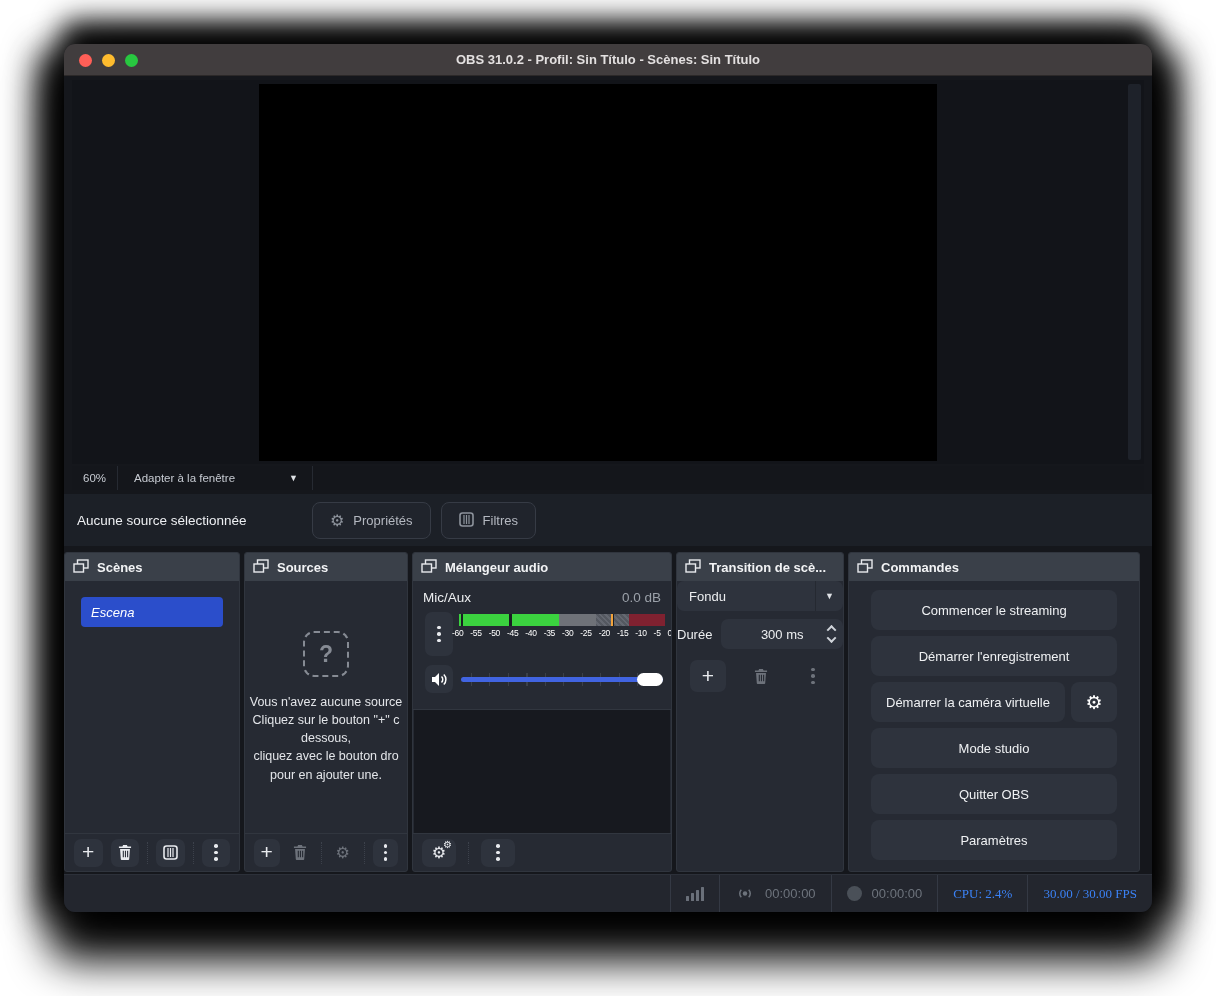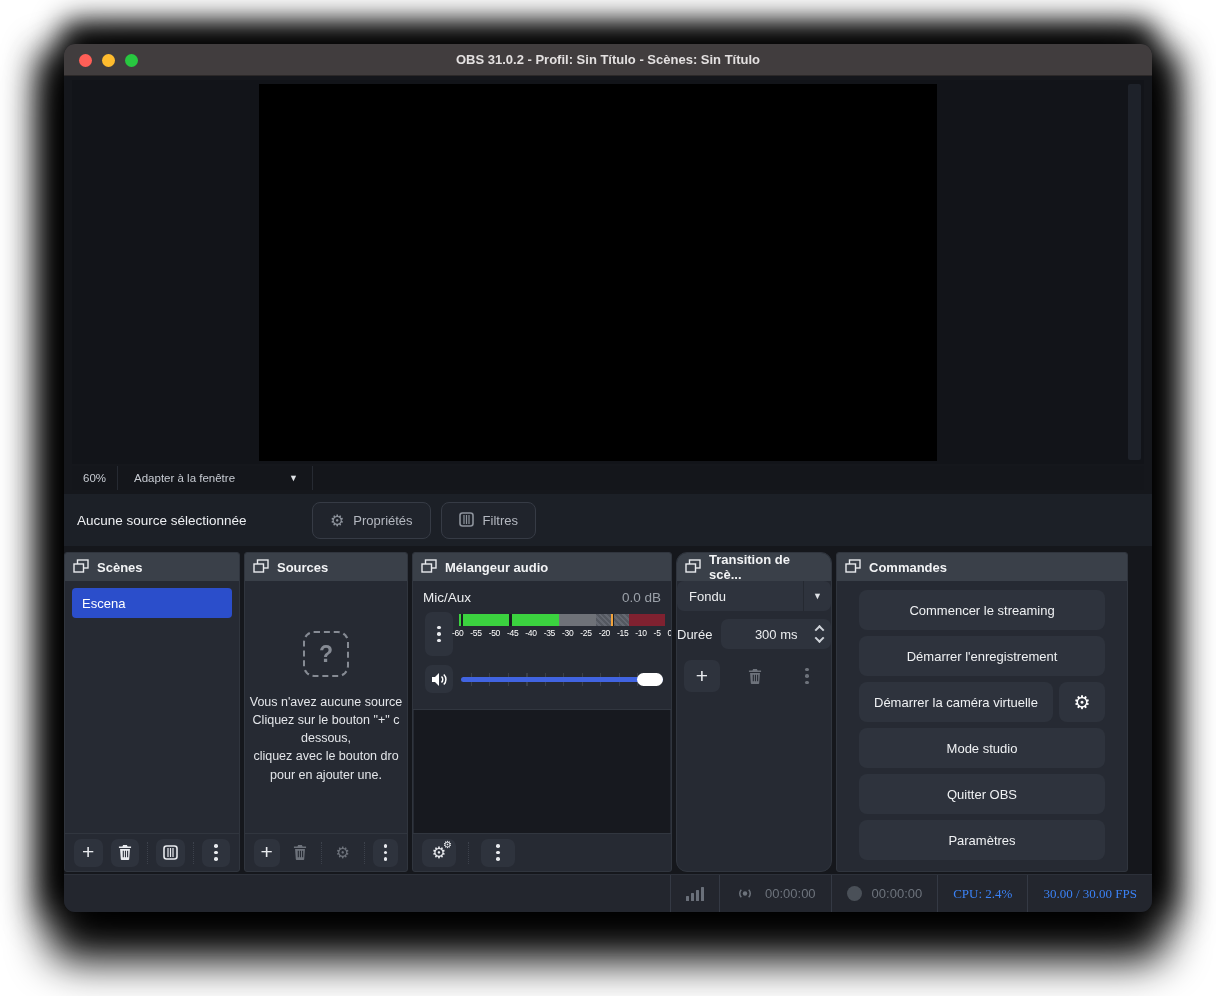--- a/index.html
+++ b/index.html
@@ -40,38 +40,38 @@
     color:#edeff2; font-size:13.5px; }
   .ctx-buttons { position:absolute; left:248px; top:8px; display:flex; gap:10px; }
   .btn-outline { display:flex; align-items:center; gap:9px; height:37px; padding:0 17px;
     background:#20242c; border:1px solid #363b45; border-radius:8px; color:#b4b8c0; font-size:13px; }
   .btn-outline .glyph { color:#8d939c; }
 
   
   .panels { position:absolute; left:0; top:508px; width:1088px; height:320px; display:flex; gap:4px; }
   .panel { background:#262a33; border:1px solid #30353e; border-radius:3px; display:flex; flex-direction:column; overflow:hidden; }
   .p-scenes { width:176px; } .p-sources { width:164px; } .p-mixer { width:260px; }
-  .p-trans { width:156px;border-radius:11px; } .p-cmd { width:292px; }
+  .p-trans { width:168px; } .p-cmd { width:292px; }
   .panel-title { height:28px; flex:0 0 28px; background:#3a4049; display:flex; align-items:center; gap:8px;
     padding:0 8px; color:#f2f3f5; font-size:13px; font-weight:bold; }
   .panel-body { position:relative; flex:1; overflow:hidden; }
   .panel-toolbar { height:38px; flex:0 0 38px; border-top:1px solid #31363f; display:flex; align-items:center; padding:0 5px; }
 
   .tool-btn { width:34px; height:28px; background:#2e333d; border-radius:7px; display:flex;
     align-items:center; justify-content:center; color:#e8eaee; margin:0 4px; }
   .tool-plain { width:34px; height:28px; display:flex; align-items:center; justify-content:center; color:#6d727b; margin:0 4px; }
   .tool-sep { width:1px; height:22px; border-left:1px dotted #3c414b; margin:0 4px; }
   .plus-glyph { font-size:21px; font-weight:normal; line-height:1; margin-top:-2px; }
   .gear-glyph { font-size:16px; line-height:1; }
   .kebab { display:flex; flex-direction:column; gap:3px; align-items:center; }
   .kebab i { width:3.5px; height:3.5px; border-radius:50%; background:currentColor; display:block; }
 
   
-  .scene-item { margin:7px; height:30px; background:#2b4ecb; border-radius:4px; display:flex;
-    align-items:center; padding:10px 10px; color:#fff; font-size:13px; }
+  .scene-item { margin:16px; height:30px; background:#2b4ecb; border-radius:4px; display:flex;
+    align-items:center; padding:10px 10px; color:#fff; font-size:13px;font-style:italic; }
 
   
   .src-icon { width:46px; height:46px; margin:50px auto 16px; border:2.5px dashed #868b94; border-radius:11px;
     display:flex; align-items:center; justify-content:center; color:#868b94; font-size:23px; font-weight:bold; }
   .src-lines { text-align:center; color:#e3e5e9; font-size:12.5px; line-height:1.45; white-space:nowrap; }
 
   
   .mix-head { position:absolute; left:0; right:0; top:5px; height:22px; padding:0 10px;
     display:flex; justify-content:space-between; align-items:center; }
   .mix-name { color:#eceef0; font-size:13.5px; }

